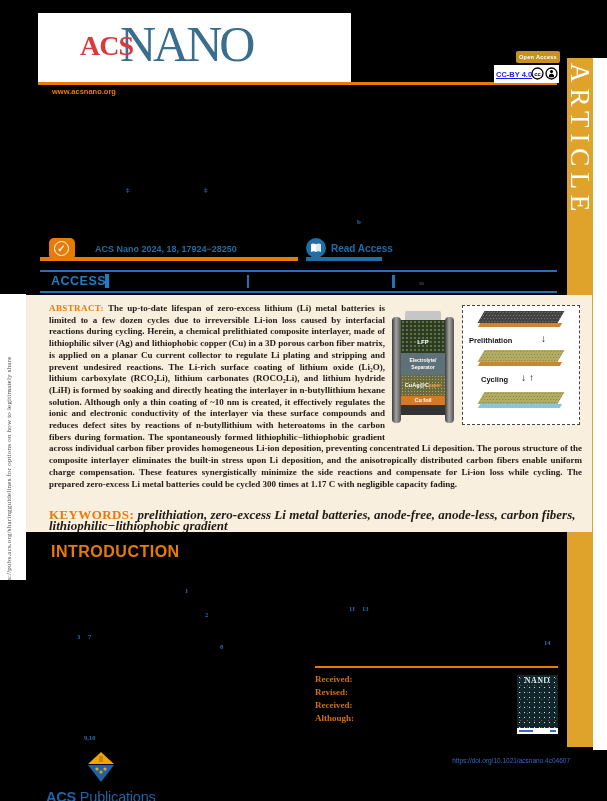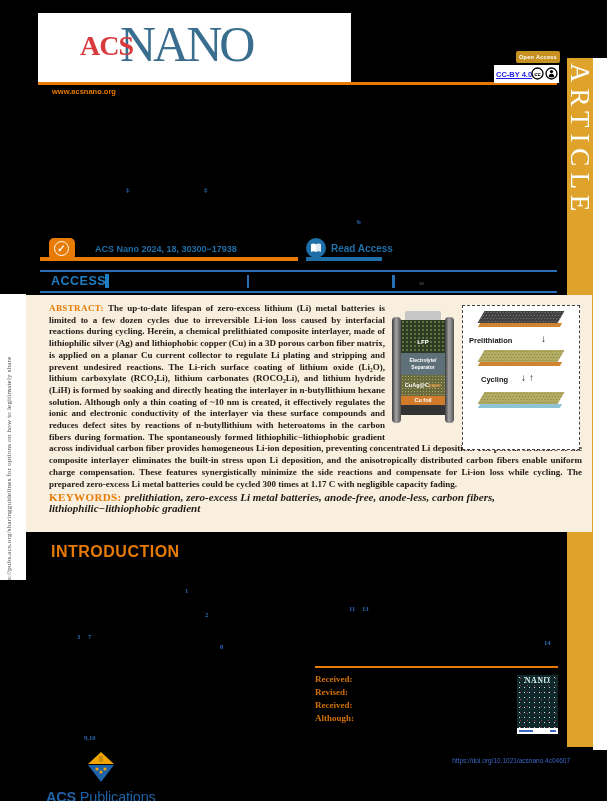--- a/index.html
+++ b/index.html
@@ -55,21 +55,21 @@
   .left-note{position:absolute;left:5px;top:0;height:286px;writing-mode:vertical-rl;
              transform:rotate(180deg);font-family:"Liberation Serif",serif;font-size:7px;
              color:#4a4a4a;letter-spacing:.2px;white-space:nowrap;}
 
   
   .abstract-box{left:26px;top:295px;width:566px;height:237px;background:var(--cream);
                 box-sizing:border-box;padding:8px 10px 0 23px;overflow:hidden;}
   .abstract-p{margin:0;font-family:"Liberation Serif",serif;font-size:9px;line-height:11.7px;
               text-align:justify;color:#221b15;font-weight:bold;}
   .abs-label{color:var(--orange);font-weight:bold;letter-spacing:.4px;}
-  .keywords-p{margin:2px 0 0 0;font-family:"Liberation Serif",serif;font-size:11px;
+  .keywords-p{margin:19px 0 0 0;font-family:"Liberation Serif",serif;font-size:13px;
               line-height:11px;color:#221b15;}
   .kw-label{color:var(--orange);font-weight:bold;letter-spacing:.4px;}
   .kw-text{font-style:italic;font-weight:bold;}
 
   
   .abs-figure{float:right;width:190px;height:124px;margin:2px 0 4px 7px;position:relative;}
   .battery{position:absolute;left:0;top:6px;width:62px;height:116px;}
   .bat-side{position:absolute;top:6px;width:9px;height:106px;border-radius:4px;
             background:linear-gradient(90deg,#3c3c3c,#a5a5a5 45%,#515151);}
   .bat-cap{position:absolute;left:13px;top:0;width:36px;height:9px;background:#c6c6c6;
@@ -80,21 +80,21 @@
            background-image:radial-gradient(#61793f .7px,transparent .8px);background-size:4px 4px;
            font-size:6px;font-weight:bold;line-height:44px;}
   .lay-elec{height:22px;background:#5E7078;font-size:5px;font-weight:bold;line-height:7px;
             padding-top:4px;box-sizing:border-box;}
   .lay-cuag{height:21px;background:#6B6B3F;
             background-image:radial-gradient(#a4aa5e .7px,transparent .8px);background-size:3px 3px;
             font-size:5.5px;font-weight:bold;line-height:21px;}
   .lay-cuag .sub{color:#e8a24a;font-size:4.5px;}
   .lay-cu{height:9px;background:#D07A2A;font-size:5.5px;font-weight:bold;line-height:9px;}
   .lay-base{height:10px;background:#333;}
-  .panel{position:absolute;left:70px;top:0;width:118px;height:145px;background:#fff;
+  .panel{position:absolute;left:70px;top:0;width:118px;height:120px;background:#fff;
          border:1px dashed #444;box-sizing:border-box;}
   .slab{position:absolute;left:18px;width:80px;}
   .slab .face{height:12px;transform:skewX(-30deg);}
   .slab .edge{height:4px;transform:skewX(-30deg);margin-left:-2px;}
   .face-dark{background:#3F3F3F;background-image:radial-gradient(#7d7d7d .7px,transparent .8px);
              background-size:3px 3px;}
   .face-olive{background:#B5AE66;background-image:radial-gradient(#857e3e .7px,transparent .8px);
               background-size:3px 3px;}
   .edge-orange{background:#CE8430;}
   .edge-blue{background:#8FC3D6;}
@@ -166,21 +166,21 @@
   <div id="author-marks">
       <span class="author-mark" style="left: 126px; top: 186px;">‡</span>
       <span class="author-mark" style="left: 204px; top: 186px;">‡</span>
       <span class="author-mark" style="left: 357px; top: 218px;">b</span>
     </div>
 
   <div class="abs check-chip">
     <span class="check-circle">✓</span>
   </div>
   <div class="abs cite-underline"></div>
-  <div class="abs cite-text">ACS Nano 2024, 18, 30300−17938</div>
+  <div class="abs cite-text">ACS Nano 2024, 18, 17924−28250</div>
   <div class="abs read-circle">
     <svg width="20" height="20" viewBox="0 0 20 20">
       <path d="M5 6.2 Q7.5 4.8 10 6.2 L10 14 Q7.5 12.6 5 14 Z" fill="#fff"></path>
       <path d="M15 6.2 Q12.5 4.8 10 6.2 L10 14 Q12.5 12.6 15 14 Z" fill="#fff" opacity=".85"></path>
     </svg>
   </div>
   <div class="abs read-text">Read Access</div>
   <div class="abs read-underline"></div>
 
   <div class="abs access-rule-top"></div>

